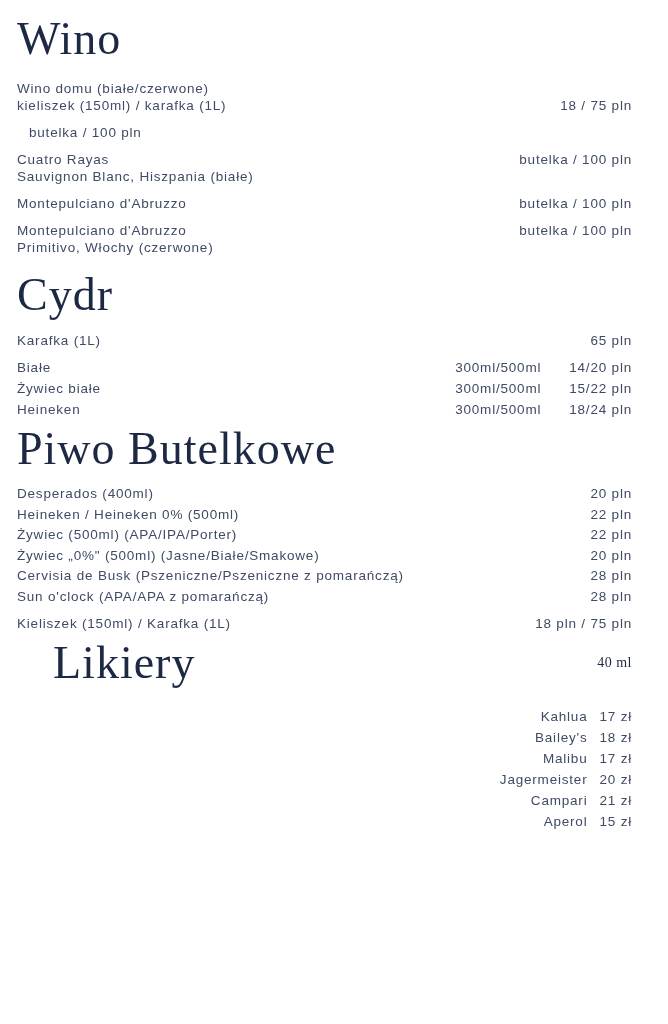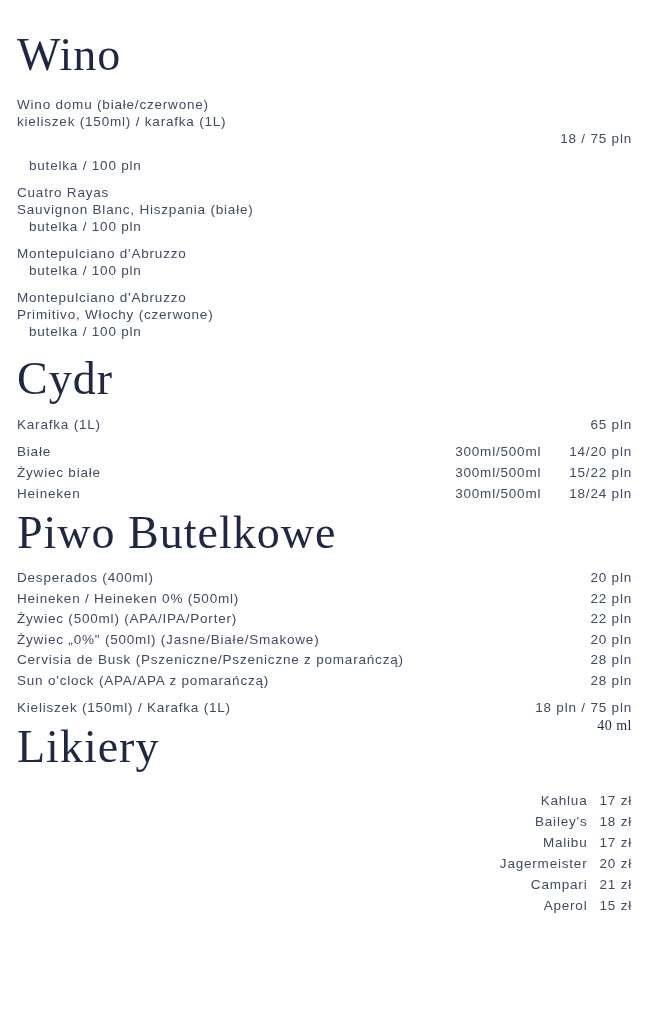--- a/index.html
+++ b/index.html
@@ -2,55 +2,55 @@
 <html><head>
 <meta charset="utf-8">
 <style>
   html, body { margin: 0; padding: 0; background: #ffffff; }
   .page {
     position: relative;
     width: 668px;
     height: 1024px;
     box-sizing: border-box;
     background: #ffffff;
-    padding: 26px 36px 0 17px;
+    padding: 10px 36px 0 17px;
     overflow: hidden;
     font-family: "Liberation Sans", sans-serif;
     color: #3f4a64;
   }
   .section-title {
     font-family: "Liberation Serif", serif;
     font-weight: 400;
     font-size: 46px;
     line-height: 58px;
     letter-spacing: 1px;
     margin: 0;
     color: #1d2844;
   }
   .title-row {
     display: flex;
     justify-content: space-between;
-    align-items: flex-start;
+    align-items: center;
+    margin-left: 36px;
   }
   .unit {
     font-family: "Liberation Serif", serif;
     font-size: 14px;
     letter-spacing: 0.5px;
     color: #1d2844;
     white-space: nowrap;
   }
   .wine-list { margin-top: 12px; }
   .wine-row {
     display: flex;
     justify-content: space-between;
     margin-bottom: 10px;
     font-size: 13.5px;
     line-height: 17px;
     letter-spacing: 0.8px;
-    flex-direction: column;
   }
   .wine-lines { min-width: 0; }
   .item-price { white-space: nowrap; margin-left: 12px; }
   .price-top   { align-self: flex-start; }
   .price-bottom{ align-self: flex-end; }
   .list { margin-top: 6px; }
   .list-row {
     display: flex;
     align-items: baseline;
     font-size: 13.5px;

